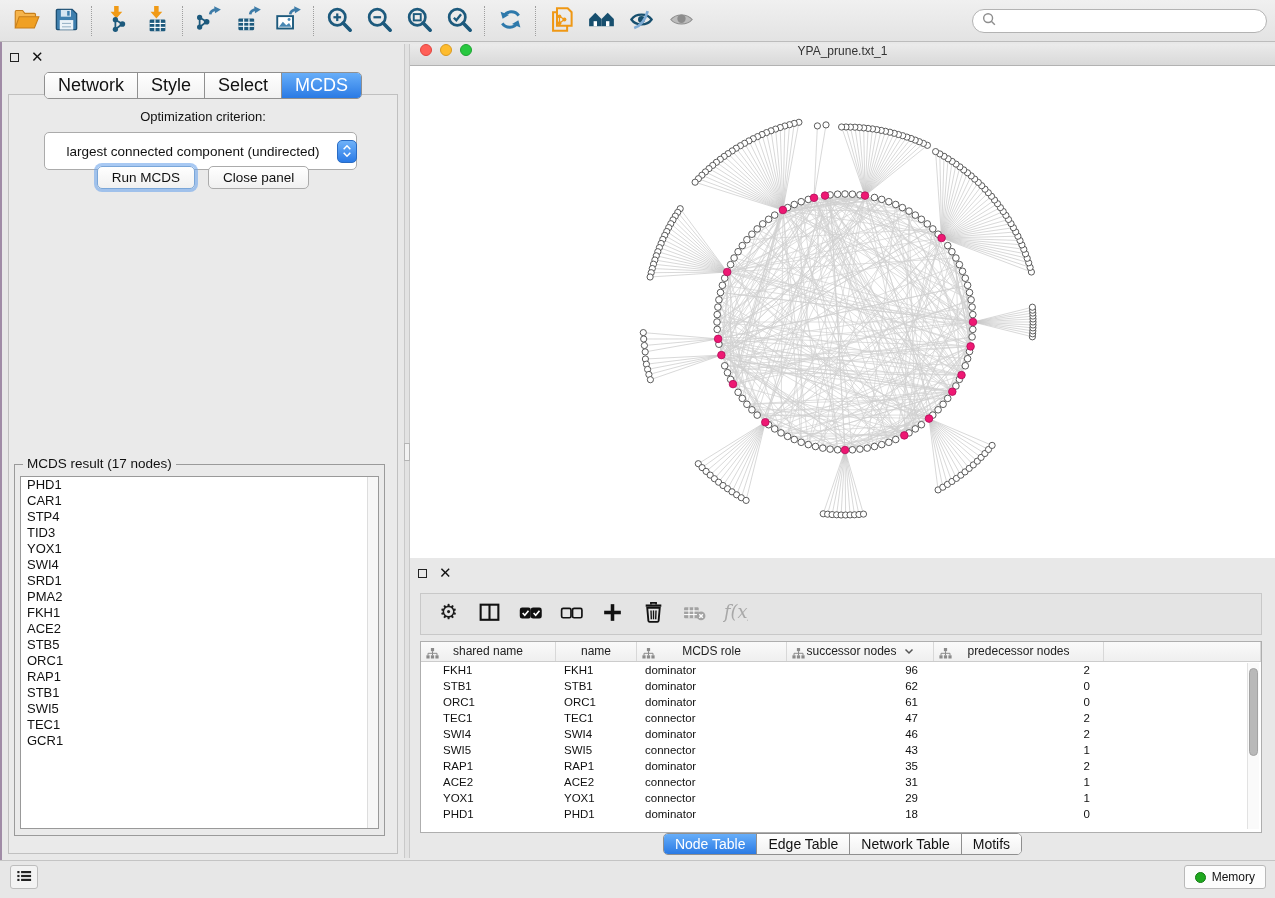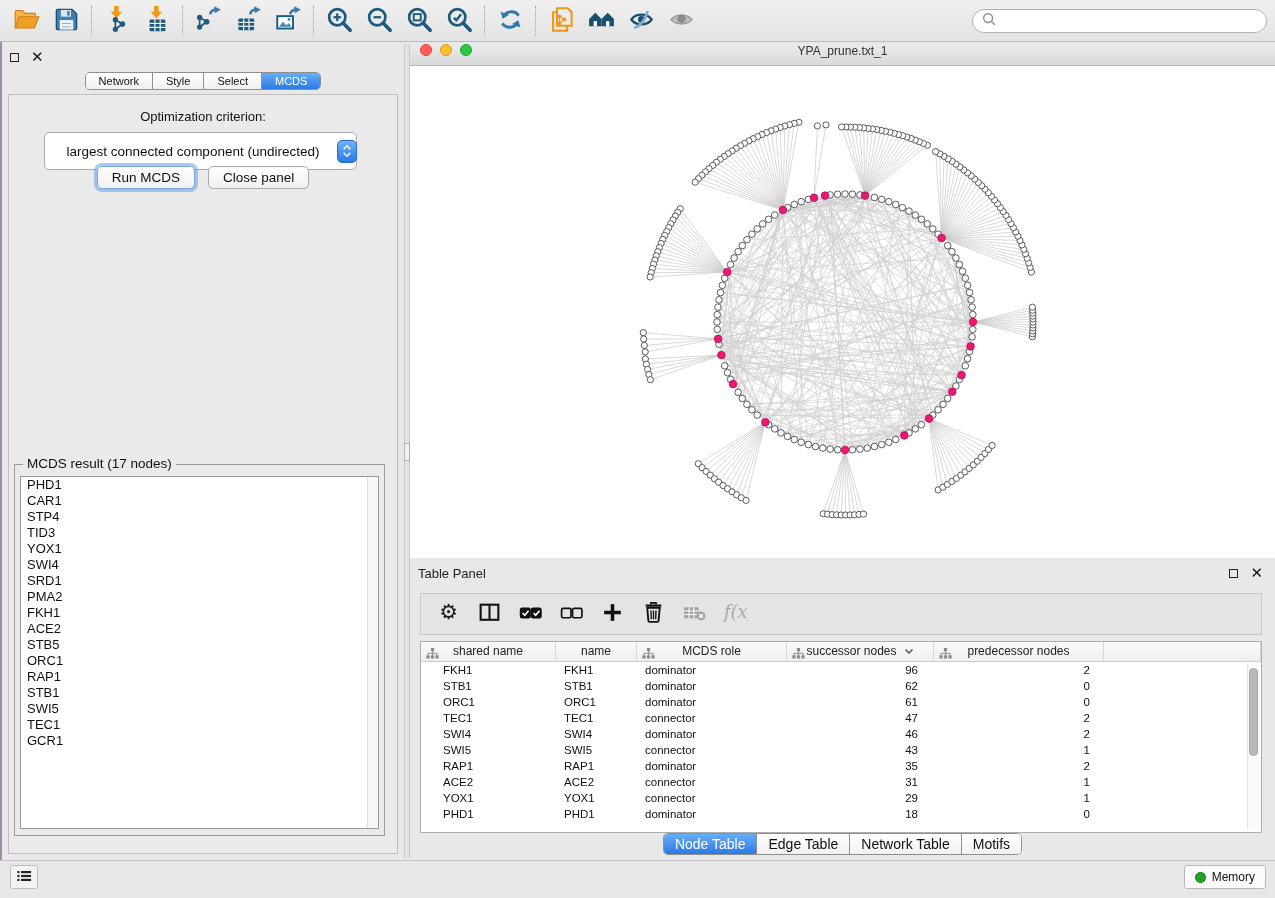--- a/index.html
+++ b/index.html
@@ -78,21 +78,21 @@
         font-size:11.5px; color:#111; }
   .td { white-space:nowrap; overflow:hidden; }
   .td.c0 { padding-left:22px; } .td.c1 { padding-left:8px; } .td.c2 { padding-left:8px; }
   .td.c3 { text-align:right; padding-right:16px; } .td.c4 { text-align:right; padding-right:14px; }
   #tp-vscroll { position:absolute; right:2px; top:21px; bottom:3px; width:12px; background:#fafafa; border-left:1px solid #e2e2e2; }
   #tp-thumb { position:absolute; left:1px; right:1px; top:5px; height:88px; background:#b9b9b9; border:1px solid #a3a3a3; border-radius:6px; }
   #tp-tabs { position:absolute; left:0; right:0; bottom:3px; display:flex; justify-content:center; }
 
   
   .seg-group { display:inline-flex; border:1px solid #8f8f8f; border-radius:5px; overflow:hidden; background:#fff; }
-  .seg { padding:2px 13px; font-size:11px; color:#111; border-left:1px solid #8f8f8f;
+  .seg { padding:2px 13px; font-size:18px; color:#111; border-left:1px solid #8f8f8f;
          background:linear-gradient(#fff,#f1f1f1); cursor:default; white-space:nowrap; }
   .seg:first-child { border-left:none; }
   .seg.active { background:linear-gradient(#67aef9,#2a7ae4); color:#fff; }
   .seg.small { font-size:14px; padding:2px 11px; }
 
   
   #status-bar { position:absolute; left:0; top:860px; width:1275px; height:50px; background:#e7e7e7; border-top:1px solid #c4c4c4; }
   #status-list-btn { position:absolute; left:10px; top:4px; width:28px; height:24px; background:#f3f3f3;
                      border:1px solid #bdbdbd; border-radius:3px; display:flex; align-items:center; justify-content:center; }
   #memory-btn { position:absolute; right:9px; top:4px; height:24px; padding:0 10px; background:#fcfcfc;
@@ -1127,21 +1127,20 @@
             <circle cx="311.4" cy="289.1" r="3.8"></circle>
             <circle cx="308.1" cy="272.9" r="3.8"></circle>
             <circle cx="317.2" cy="206.0" r="3.8"></circle>
           </g>
         </svg>
     </div>
   </div>
 
   <div id="table-panel">
     <div class="panel-head">
-      <span class="panel-title">Table Panel</span>
       <span class="float-btn"></span>
       <span class="close-btn">✕</span>
     </div>
     <div id="tp-toolbar">
         <button class="tp-btn">
           <span><svg width="25" height="25" viewBox="0 0 24 24">
               <text x="12" y="18" font-size="20" text-anchor="middle" font-family="DejaVu Sans" fill="#1b1b1b">⚙</text>
             </svg></span>
         </button>
         <button class="tp-btn">

